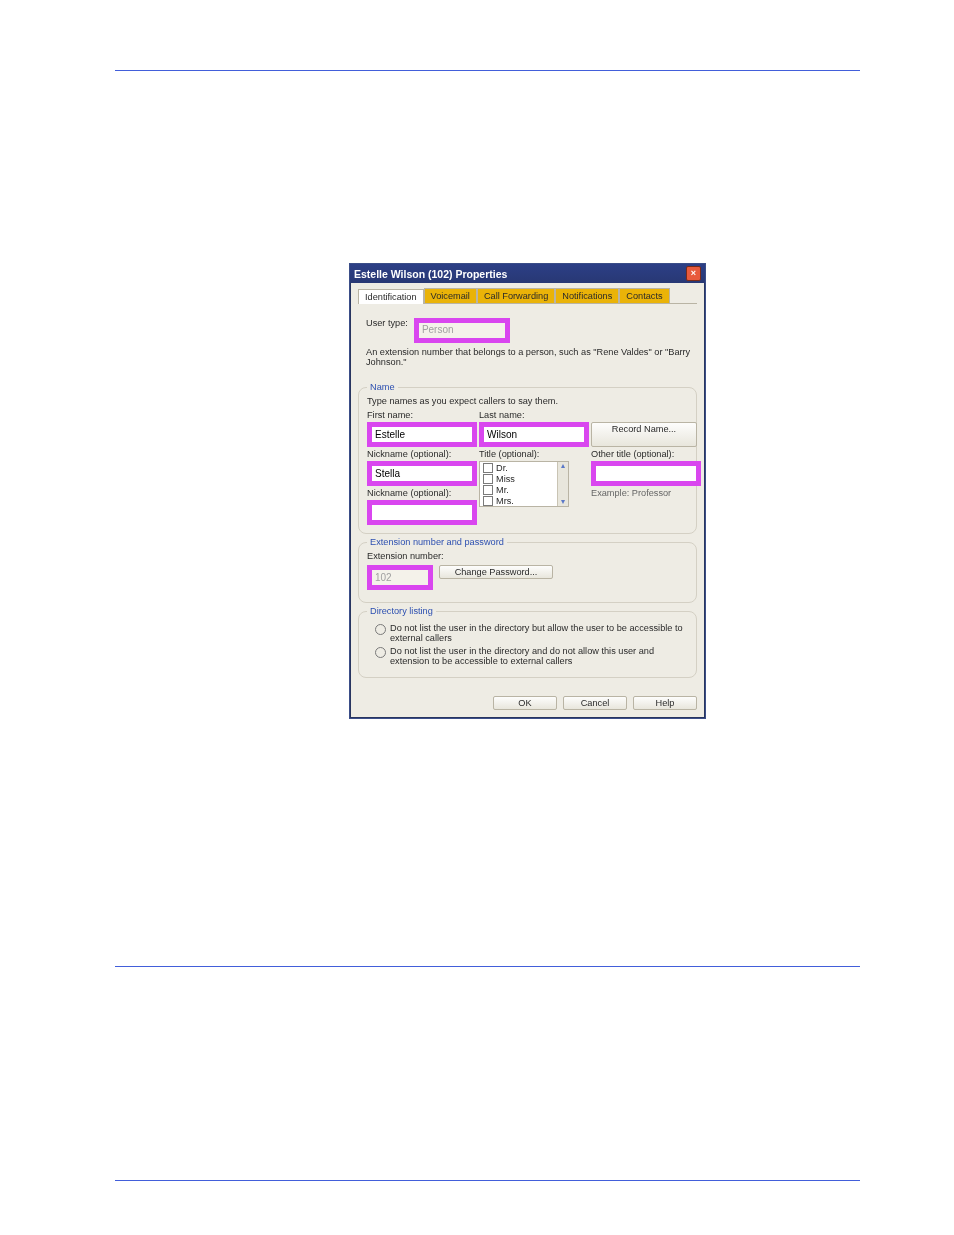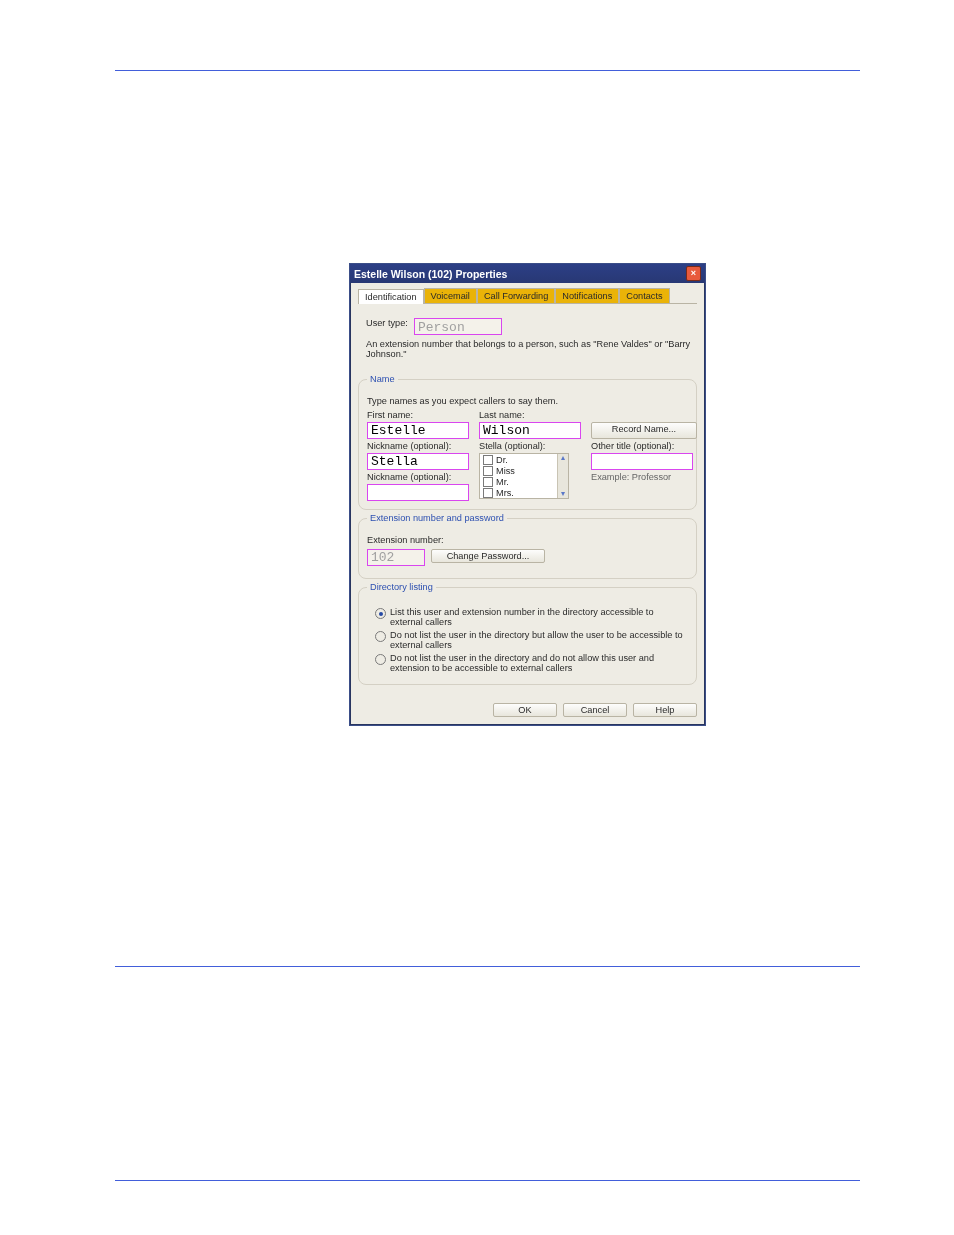--- a/index.html
+++ b/index.html
@@ -70,35 +70,34 @@
     font-size: 9.2px;
     position: relative;
   }
   .tabs .tab.active {
     background: #fff;
     top: 1px;
   }
   .row { display: flex; align-items: flex-start; gap: 6px; margin: 4px 0 4px 8px; }
   .label { font-size: 9.2px; }
   .txt-in {
-    border: 1px solid #d946ef;
-    background: #fff;
-    font-size: 13px;
+    border: 5px solid #d946ef;
+    background: #fff;
+    font-size: 10px;
     padding: 1px 3px;
     height: 13px;
     width: 94px;
-    font-family: Liberation Mono, monospace;
   }
   .txt-in.dis { color: #a0a0a0; background: #f4f2ea; }
   .small-note { font-size: 9.2px; margin: 4px 0 20px 8px; }
   .group {
     border: 1px solid #d4d0c4;
     border-radius: 8px;
     margin: 8px 0 0 0;
-    padding: 16px 8px 8px 8px;
+    padding: 8px 8px 8px 8px;
     position: relative;
   }
   .group-title {
     position: absolute;
     top: -6px; left: 8px;
     background: #eeece4;
     color: #2c4fb0;
     font-size: 9.2px;
     padding: 0 3px;
   }
@@ -180,21 +179,21 @@
         <div class="name-grid">
           <div class="cell">First name:</div>
           <div class="cell">Last name:</div>
           <div class="cell"></div>
 
           <input class="txt-in" value="Estelle" style="">
           <input class="txt-in" value="Wilson" style="">
           <div class="btn">Record Name...</div>
 
           <div class="cell">Nickname (optional):</div>
-          <div class="cell">Stella (optional):</div>
+          <div class="cell">Title (optional):</div>
           <div class="cell">Other title (optional):</div>
 
           <input class="txt-in" value="Stella" style="">
           <div class="title-list" style="grid-row: span 3;">
             <div class="opt">
                 <span class="chk"></span>
                 <span>Dr.</span>
               </div>
             <div class="opt">
                 <span class="chk"></span>
@@ -227,24 +226,20 @@
         <div class="group-title">Extension number and password</div>
         <div class="label">Extension number:</div>
         <div class="row" style="margin-left:0;">
           <input class="txt-in dis" style="width: 50px;" value="102">
           <div class="btn" style="min-width:100px;">Change Password...</div>
         </div>
       </div>
 
       <div class="group">
         <div class="group-title">Directory listing</div>
-        <div class="radio-row">
-          <span class="radio sel"></span>
-          <span>List this user and extension number in the directory accessible to external callers</span>
-        </div>
         <div class="radio-row">
           <span class="radio"></span>
           <span>Do not list the user in the directory but allow the user to be accessible to external callers</span>
         </div>
         <div class="radio-row">
           <span class="radio"></span>
           <span>Do not list the user in the directory and do not allow this user and extension to be accessible to external callers</span>
         </div>
       </div>
     </div>

